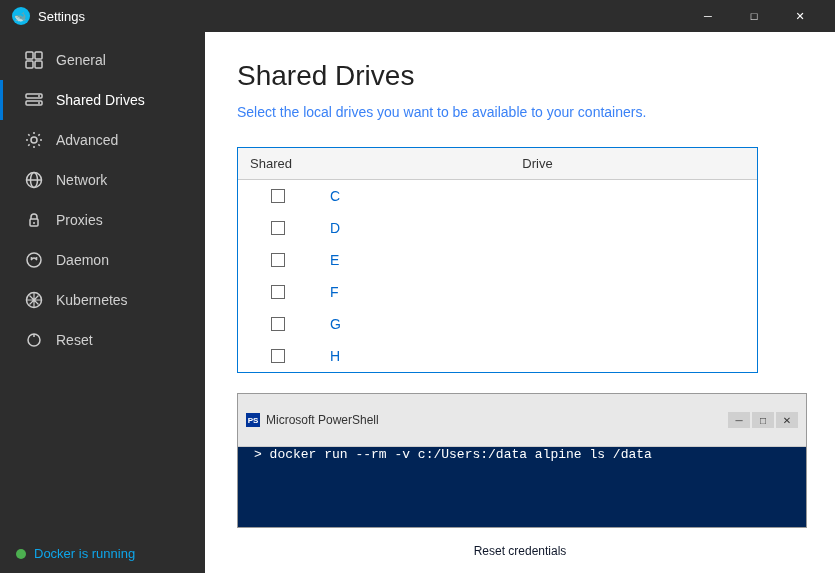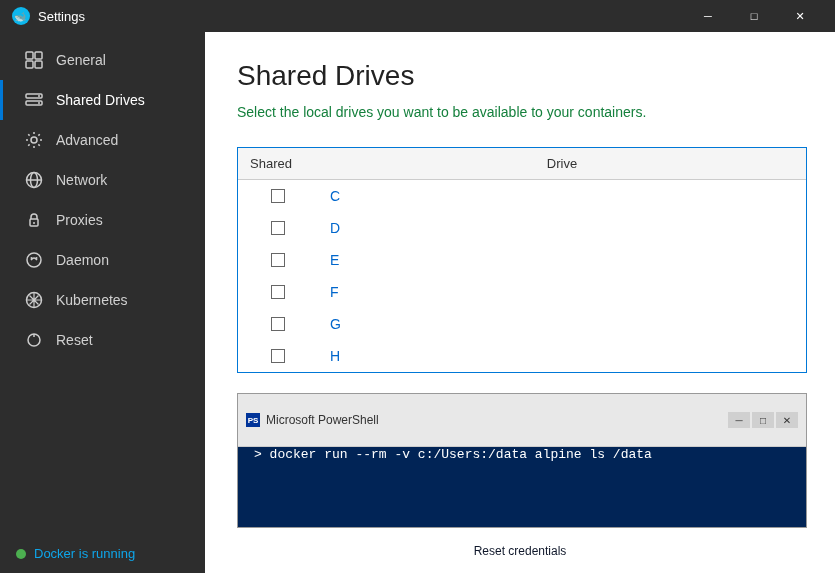--- a/index.html
+++ b/index.html
@@ -122,29 +122,29 @@
       flex-direction: column;
     }
     .page-title {
       font-size: 28px;
       font-weight: 300;
       color: #222;
       margin-bottom: 10px;
     }
     .page-subtitle {
       font-size: 14px;
-      color: #15803d;
+      color: #3b82f6;
       margin-bottom: 24px;
       line-height: 1.5;
     }
 
     
     .drives-table {
       border: 1px solid #0078d7;
-      width: 570px;
+      width: 521px;
       margin-bottom: 20px;
     }
     .drives-table-header {
       display: flex;
       background: #f5f5f5;
       border-bottom: 1px solid #ccc;
     }
     .col-shared {
       width: 80px;
       padding: 8px 12px;

